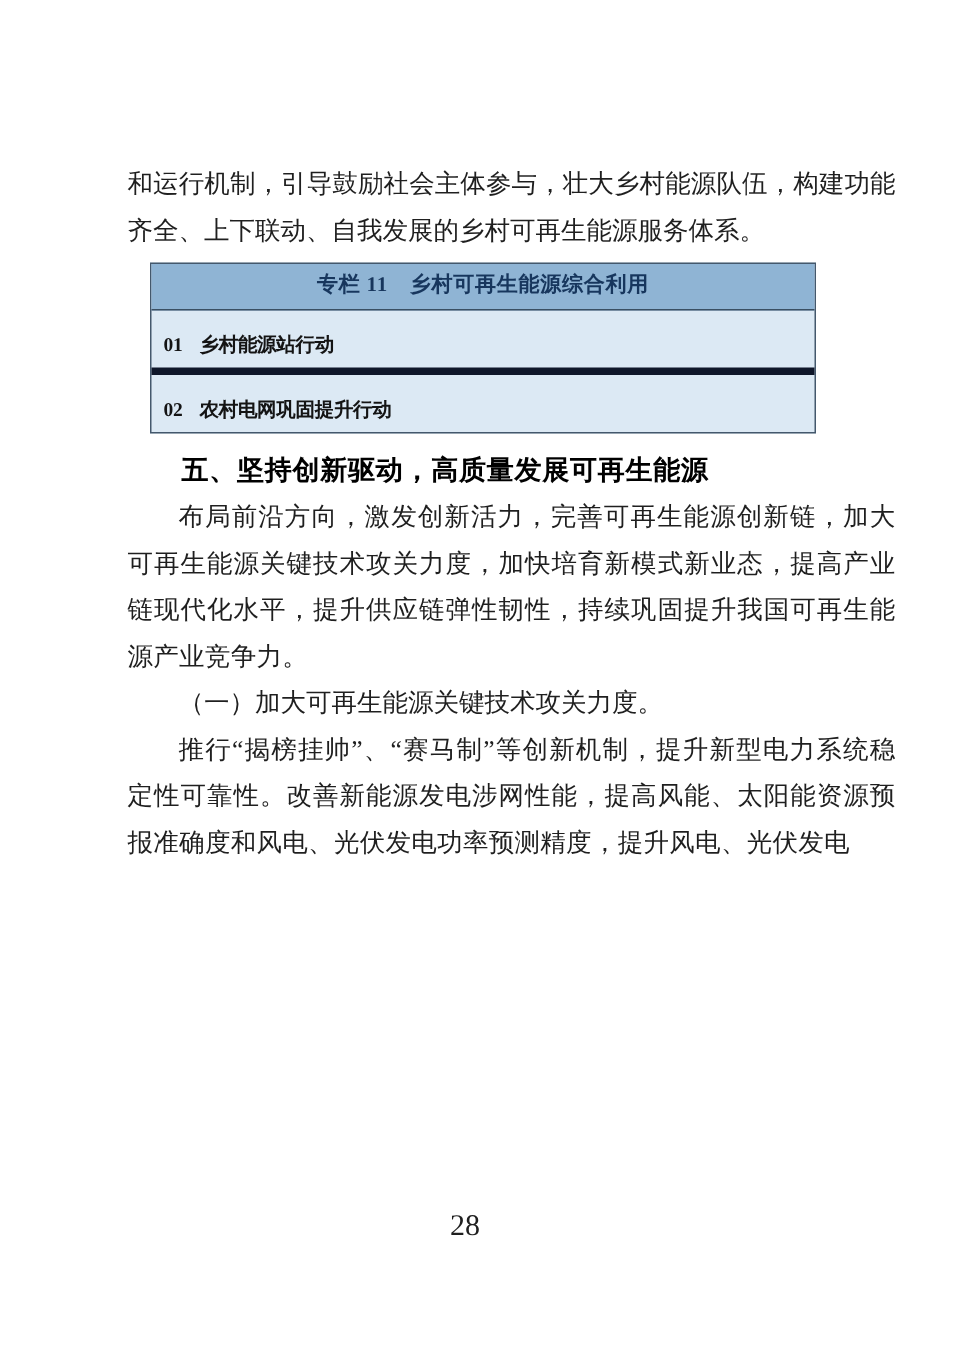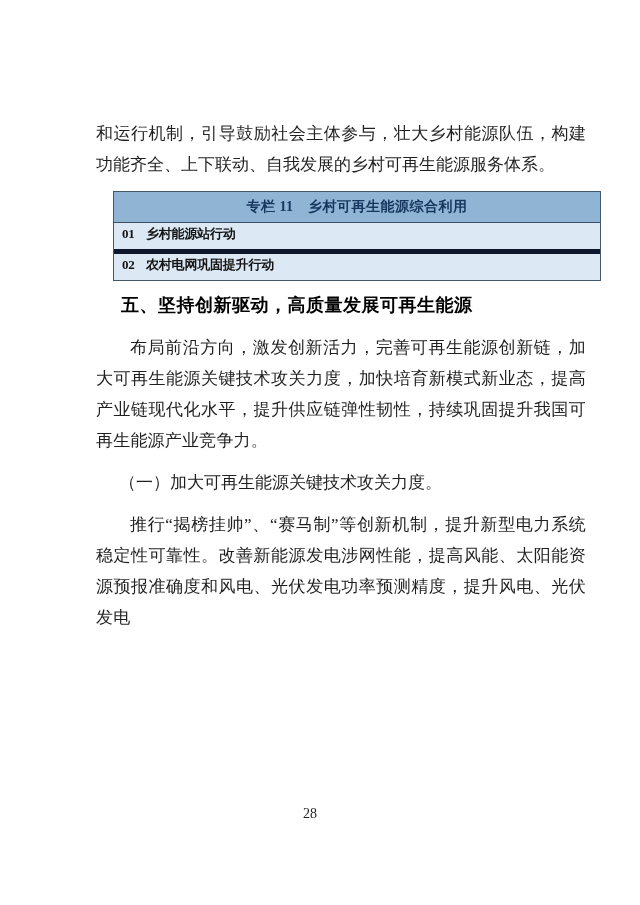--- a/index.html
+++ b/index.html
@@ -15,51 +15,51 @@
     color: #1f1f1f;
     overflow: hidden;
   }
   .content {
     position: absolute;
     left: 85px;
     top: 107px;
     width: 512px;
   }
   p.body-text {
-    margin: 11px;
+    margin: 0;
     font-size: 17px;
     line-height: 31px;
     text-align: justify;
     text-justify: inter-ideograph;
     word-break: break-all;
   }
   p.indent { text-indent: 2em; }
   p.tight { letter-spacing: 0.2px; }
 
   
   .callout {
     box-sizing: border-box;
-    margin: 6px 0 0 28px;
-    width: 488px;
+    margin: 6px 0 0 15px;
+    width: 444px;
     border: 1.5px solid #44586c;
     background: #dce9f4;
   }
   .callout-header {
     height: 30px;
     line-height: 30px;
     text-align: center;
     background: #8fb4d4;
     border-bottom: 1px solid #3a4f63;
     color: #17365d;
     font-weight: bold;
     font-size: 14px;
     letter-spacing: 0.5px;
   }
   .box-item {
-    padding: 0 4px 4px 8px;
+    padding: 12px 4px 4px 8px;
     font-size: 13px;
     line-height: 22px;
     letter-spacing: -0.2px;
     color: #141414;
   }
   .box-item + .box-item {
     border-top: 5px solid #0f172a;
   }
   .item-head {
     font-weight: bold;
@@ -91,21 +91,21 @@
     font-size: 17px;
     line-height: 31px;
     text-indent: 2em;
   }
   .page-number {
     position: absolute;
     left: 0;
     top: 806px;
     width: 620px;
     text-align: center;
-    font-size: 14px;
+    font-size: 20px;
     color: #1f1f1f;
   }
 </style>
 </head>
 <body>
 
 <div class="content">
 
   <p class="body-text">和运行机制，引导鼓励社会主体参与，壮大乡村能源队伍，构建功能齐全、上下联动、自我发展的乡村可再生能源服务体系。</p>
 

